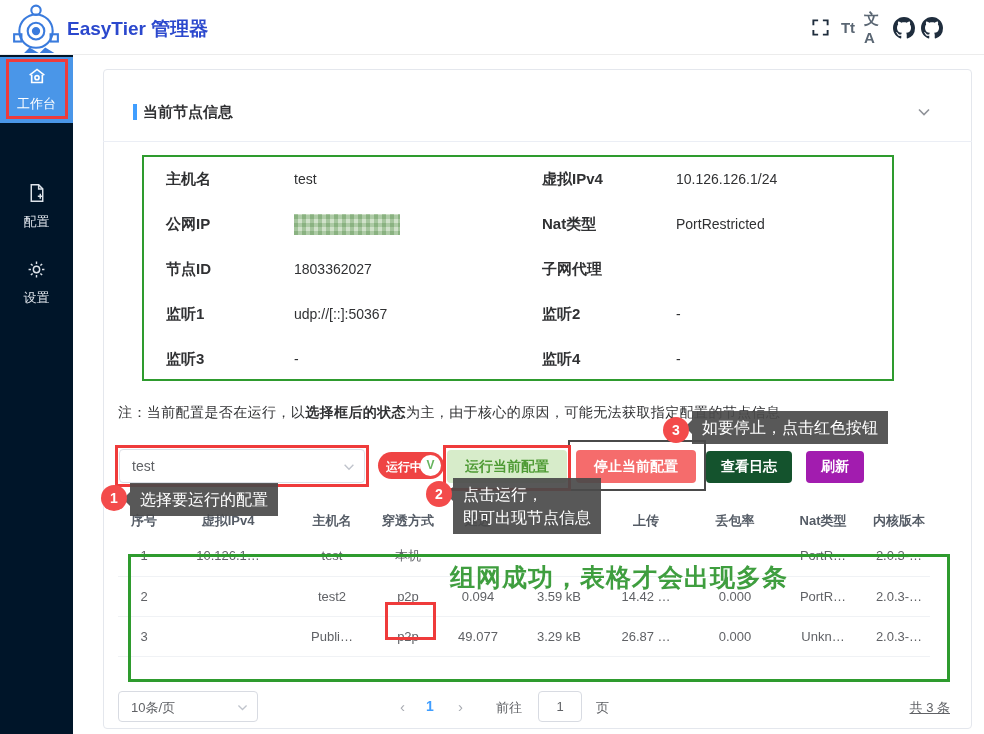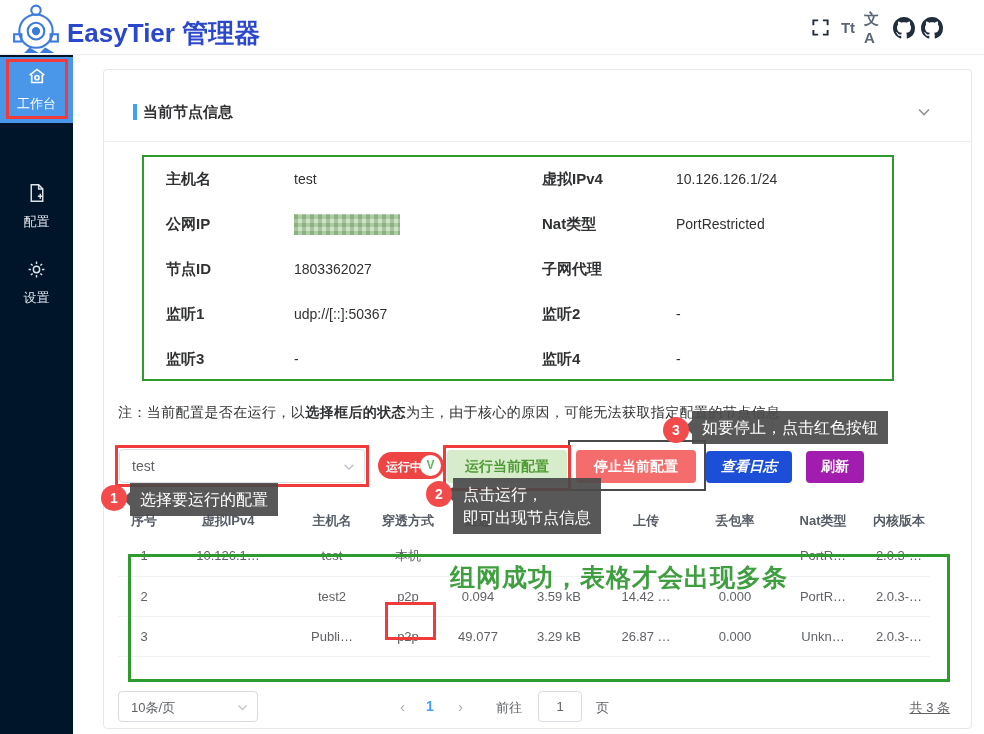--- a/index.html
+++ b/index.html
@@ -4,21 +4,21 @@
 <style>
   * { margin:0; padding:0; box-sizing:border-box; }
   html,body { width:984px; height:734px; background:#fff;
     font-family:"Liberation Sans","DejaVu Sans",sans-serif; }
   .screen { position:relative; width:984px; height:734px; overflow:hidden; background:#fff; }
 
   
   .topbar { position:absolute; left:0; top:0; width:984px; height:55px; background:#fff;
     border-bottom:1px solid #ececec; z-index:5; }
   .logo { position:absolute; left:11px; top:3px; width:50px; height:50px; }
-  .app-title { position:absolute; left:67px; top:16px; font-size:26px; font-weight:bold; color:#2b48cd; }
+  .app-title { position:absolute; left:67px; top:16px; font-size:19px; font-weight:bold; color:#2b48cd; }
   .top-icons { position:absolute; right:40px; top:0; height:55px; display:flex; align-items:center; gap:4px; }
   .tool-icon { width:24px; height:24px; display:flex; align-items:center; justify-content:center;
     color:#1f2d3d; cursor:pointer; }
   .txt-icon { font-size:15px; font-weight:bold; color:#5a6673; }
 
   
   .sidebar { position:absolute; left:0; top:55px; width:73px; height:679px; background:#001529; z-index:4; }
   .side-item { position:absolute; left:0; width:73px; text-align:center; color:#dde3ea; }
   .side-item .lbl { display:block; font-size:13px; margin-top:6px; }
   .side-item-active { top:2px; height:66px; background:#4a96e8; color:#fff; padding-top:10px; }
@@ -61,21 +61,21 @@
   .switch { position:absolute; left:378px; top:452px; width:66px; height:27px; border-radius:14px;
     background:#ef4444; }
   .switch .sw-txt { position:absolute; left:8px; top:7px; font-size:12px; color:#fff; font-weight:bold; }
   .switch .knob { position:absolute; right:3px; top:3px; width:21px; height:21px; border-radius:50%;
     background:#fff; text-align:center; line-height:21px; font-size:12px; font-weight:bold; color:#67b45e; }
 
   .btn { position:absolute; height:33px; border-radius:4px; font-size:14px; font-weight:bold;
     text-align:center; display:flex; align-items:center; justify-content:center; cursor:pointer; }
   .btn-run { left:447px; top:450px; width:120px; background:#d7ecca; color:#4f9b35; }
   .btn-stop { left:576px; top:450px; width:120px; background:#f56c6c; color:#fff; z-index:12; }
-  .btn-logs { left:706px; top:451px; width:86px; height:32px; background:#1d4ed8; color:#fff;font-style:italic; }
+  .btn-logs { left:706px; top:451px; width:86px; height:32px; background:#14532d; color:#fff; }
   .btn-refresh { left:806px; top:451px; width:58px; height:32px; background:#a21caf; color:#fff; }
 
   
   .red-box { position:absolute; border:3px solid #ef3b3b; z-index:20; pointer-events:none; }
   .ann-select { left:115px; top:445px; width:254px; height:42px; }
   .ann-run { left:443px; top:445px; width:128px; height:46px; }
   .ann-p2p { left:385px; top:602px; width:51px; height:38px; z-index:22; }
   .marquee { position:absolute; left:568px; top:440px; width:138px; height:51px;
     border:2px solid #4a4a4a; z-index:15; pointer-events:none; }
 

